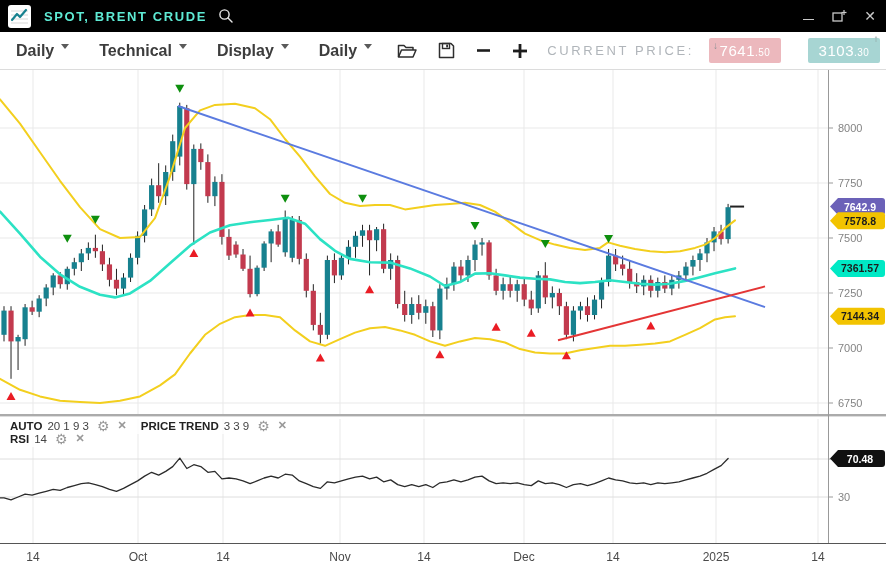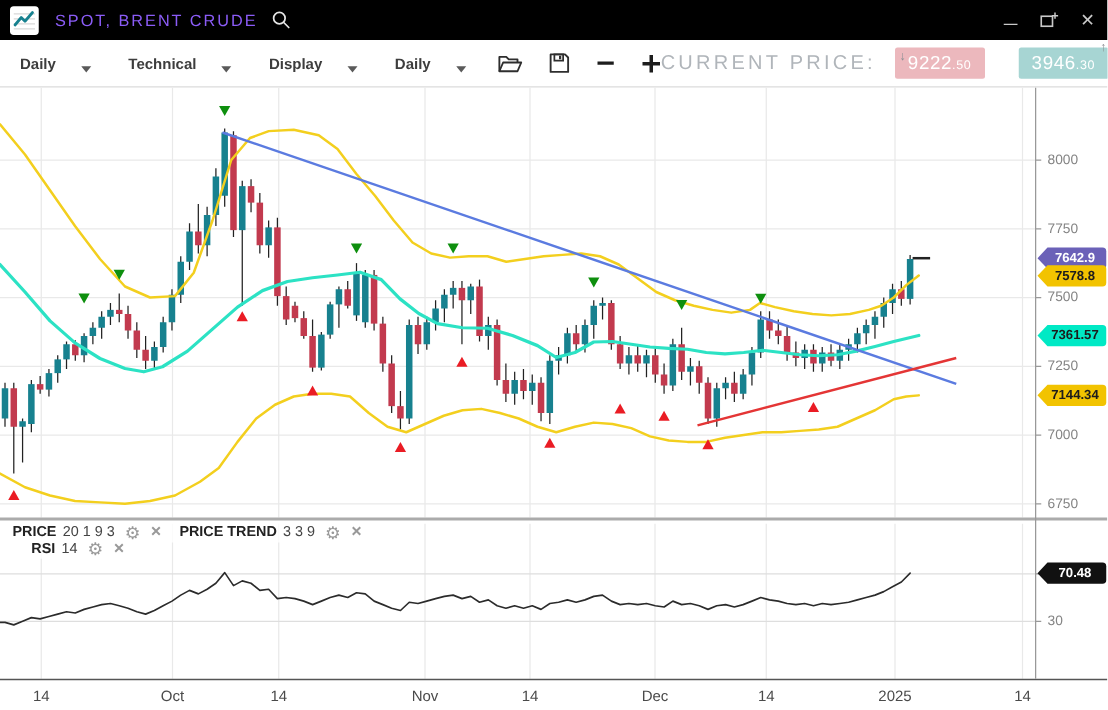--- a/index.html
+++ b/index.html
@@ -1,32 +1,32 @@
 <!DOCTYPE html>
 <html><head>
 <meta charset="utf-8">
 <style>
   html,body{margin:0;padding:0}
   body{width:886px;height:568px;font-family:"Liberation Sans",sans-serif;background:#fff;overflow:hidden;position:relative}
   .titlebar{height:32px;background:#000;display:flex;align-items:center;position:relative}
   .logo{width:23px;height:23px;background:#fff;border-radius:3px;margin-left:8px;display:flex;align-items:center;justify-content:center;flex:0 0 auto}
-  .app-title{color:#8b5cf6;font-size:13px;font-weight:400;letter-spacing:1.6px;margin-left:13px;white-space:nowrap}
+  .app-title{color:#5eead4;font-size:13px;font-weight:700;letter-spacing:1.6px;margin-left:13px;white-space:nowrap}
   .search-btn{margin-left:11px;display:flex;align-items:center;cursor:pointer}
   .win-controls{position:absolute;right:10px;top:0;height:32px;display:flex;align-items:center;gap:17px}
   .win-btn{cursor:pointer;display:flex;align-items:center;justify-content:center}
   .min-glyph{display:block;width:11px;height:1px;background:#c9c9c9;margin-top:6px}
   .close-glyph{color:#c9c9c9;font-size:14px;line-height:14px}
   .toolbar{height:37px;display:flex;align-items:center;border-bottom:1px solid #dcdcdc;position:relative;background:#fff}
-  .menu{display:flex;align-items:flex-end;gap:20px;font-size:12px;font-weight:700;color:#3d3d3d;cursor:pointer;margin-left:30px;white-space:nowrap}
+  .menu{display:flex;align-items:flex-start;gap:7px;font-size:16px;font-weight:700;color:#3d3d3d;cursor:pointer;margin-left:30px;white-space:nowrap}
   .menu:first-child{margin-left:16px}
   .caret{width:0;height:0;border-left:4px solid transparent;border-right:4px solid transparent;border-top:5px solid #5a5a5a;margin-top:2px}
   .tool-icons{display:flex;align-items:center;gap:21px;margin-left:25px}
   .tool-btn{cursor:pointer;display:flex;align-items:center}
   .cp{margin-left:auto;display:flex;align-items:center}
-  .cp-label{color:#b0b5ba;font-size:16px;letter-spacing:2.6px;margin-right:15px;white-space:nowrap}
+  .cp-label{color:#b0b5ba;font-size:13px;letter-spacing:2.6px;margin-right:15px;white-space:nowrap}
   .pbadge{width:72px;height:25px;display:flex;align-items:baseline;justify-content:center;color:#fff;font-size:15px;letter-spacing:.5px;position:relative;border-radius:2px;padding-top:0;line-height:25px}
   .pbadge .dec{font-size:10px}
   .pbadge.bid{background:#ecb8bd;margin-right:27px}
   .pbadge.ask{background:#a7d5d3;margin-right:6px}
   .tick-arrow{position:absolute;font-size:10px;color:#8b9094;line-height:10px}
   .arr-down{left:4px;top:3px}
   .arr-up{right:1px;top:-4px}
   .chart-wrap{position:relative;width:787px;height:498px}
   #chartSvg{position:absolute;left:0;top:0;z-index:1}
   .ind-row{position:absolute;display:flex;align-items:center;background:rgba(255,255,255,.8);padding:2px 5px;font-size:11.5px;color:#333;z-index:2;white-space:nowrap}
@@ -116,26 +116,26 @@
         <line x1="1" y1="8" x2="15" y2="8" stroke="#1d1d1d" stroke-width="2.8"></line>
         <line x1="8" y1="1" x2="8" y2="15" stroke="#1d1d1d" stroke-width="2.8"></line>
       </svg>
     </div>
   </div>
 
   <div class="cp">
     <span class="cp-label">CURRENT PRICE:</span>
     <span class="pbadge bid">
       <span class="tick-arrow arr-down">↓</span>
-      <span>9222</span>
+      <span>7641</span>
         <span class="dec">.50</span>
     </span>
     <span class="pbadge ask">
       <span class="tick-arrow arr-up">↑</span>
-      <span>3946</span>
+      <span>3103</span>
         <span class="dec">.30</span>
     </span>
   </div>
 </div>
 
 <div class="chart-wrap">
   <svg id="chartSvg" width="886" height="498">
       <line x1="0" y1="58" x2="828" y2="58" stroke="#e9e9e9" stroke-width="1"></line>
       <line x1="0" y1="113" x2="828" y2="113" stroke="#e9e9e9" stroke-width="1"></line>
       <line x1="0" y1="168" x2="828" y2="168" stroke="#e9e9e9" stroke-width="1"></line>
@@ -429,30 +429,30 @@
       <text x="860" y="150.66399999999996" fill="#1c1c1c" font-size="10.5" text-anchor="middle" dominant-baseline="central" font-weight="700">7578.8</text>
       <path d="M838 189.95460000000006 H882 Q885 189.95460000000006 885 192.95460000000006 V203.95460000000006 Q885 206.95460000000006 882 206.95460000000006 H838 L830 198.45460000000006 Z" fill="#00e9c5"></path>
       <text x="860" y="198.45460000000006" fill="#1c1c1c" font-size="10.5" text-anchor="middle" dominant-baseline="central" font-weight="700">7361.57</text>
       <path d="M838 237.74519999999998 H882 Q885 237.74519999999998 885 240.74519999999998 V251.74519999999998 Q885 254.74519999999998 882 254.74519999999998 H838 L830 246.24519999999998 Z" fill="#f2c300"></path>
       <text x="860" y="246.24519999999998" fill="#1c1c1c" font-size="10.5" text-anchor="middle" dominant-baseline="central" font-weight="700">7144.34</text>
       <path d="M838 380.044 H882 Q885 380.044 885 383.044 V394.044 Q885 397.044 882 397.044 H838 L830 388.544 Z" fill="#111111"></path>
       <text x="860" y="388.544" fill="#ffffff" font-size="10.5" text-anchor="middle" dominant-baseline="central" font-weight="700">70.48</text>
     </svg>
 
   <div class="ind-row" style="left:5px;top:347px">
-    <span class="ind-name">PRICE</span>
+    <span class="ind-name">AUTO</span>
     <span class="ind-params">20 1 9 3</span>
     <span class="gear">⚙</span>
     <span class="xicon">✕</span>
     <span class="ind-gap"></span>
     <span class="ind-name">PRICE TREND</span>
     <span class="ind-params">3 3 9</span>
     <span class="gear">⚙</span>
     <span class="xicon">✕</span>
   </div>
 
-  <div class="ind-row" style="left: 20px; top: 360px;">
+  <div class="ind-row" style="left: 5px; top: 360px;">
     <span class="ind-name">RSI</span>
     <span class="ind-params">14</span>
     <span class="gear">⚙</span>
     <span class="xicon">✕</span>
   </div>
 </div>
 
 </body></html>

